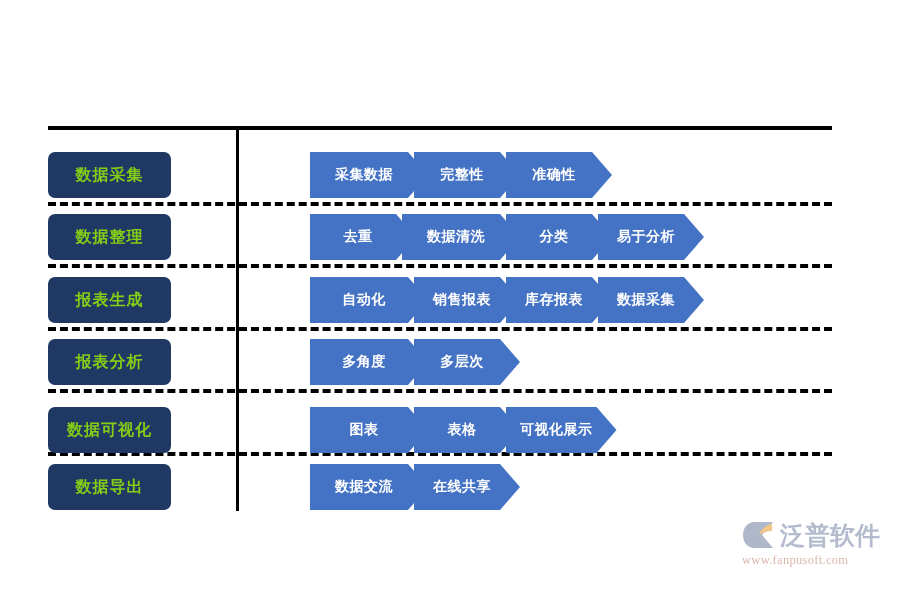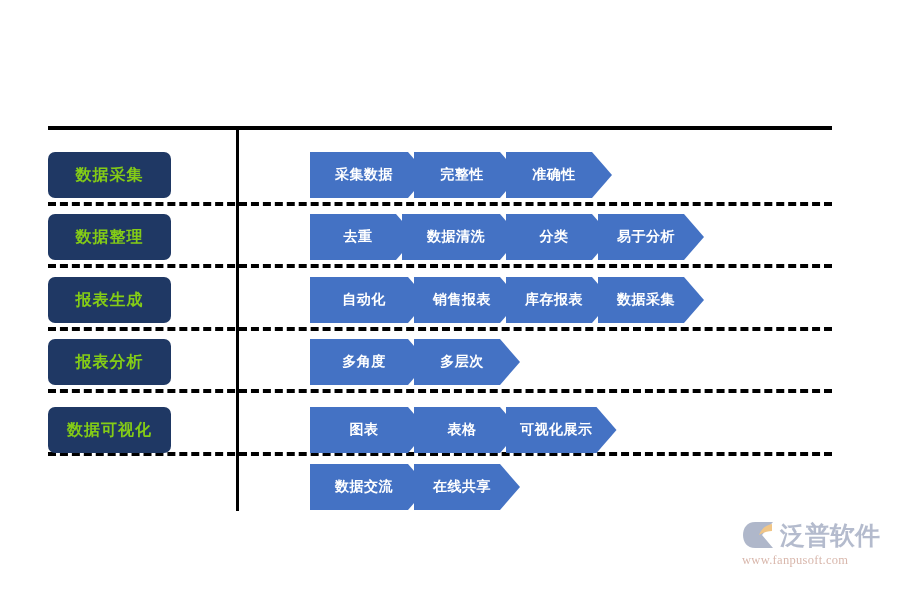--- a/index.html
+++ b/index.html
@@ -211,20 +211,21 @@
   <div class="row" style="top:407px;padding-left:16px;">
     <div class="stage-chip">数据可视化</div>
     <div class="chev-track">
       <div class="chev w-lg">图表</div>
       <div class="chev w-md">表格</div>
       <div class="chev w-md">可视化展示</div>
     </div>
   </div>
 
   <div class="row" style="top:464px;">
+    <div class="stage-chip">数据导出</div>
     <div class="chev-track">
       <div class="chev w-lg">数据交流</div>
       <div class="chev w-md">在线共享</div>
     </div>
   </div>
 
   <div class="watermark">
     <div class="wm-row">
       <span class="wm-mark">
         <svg viewBox="0 0 34 30" width="34" height="30" xmlns="http://www.w3.org/2000/svg">

